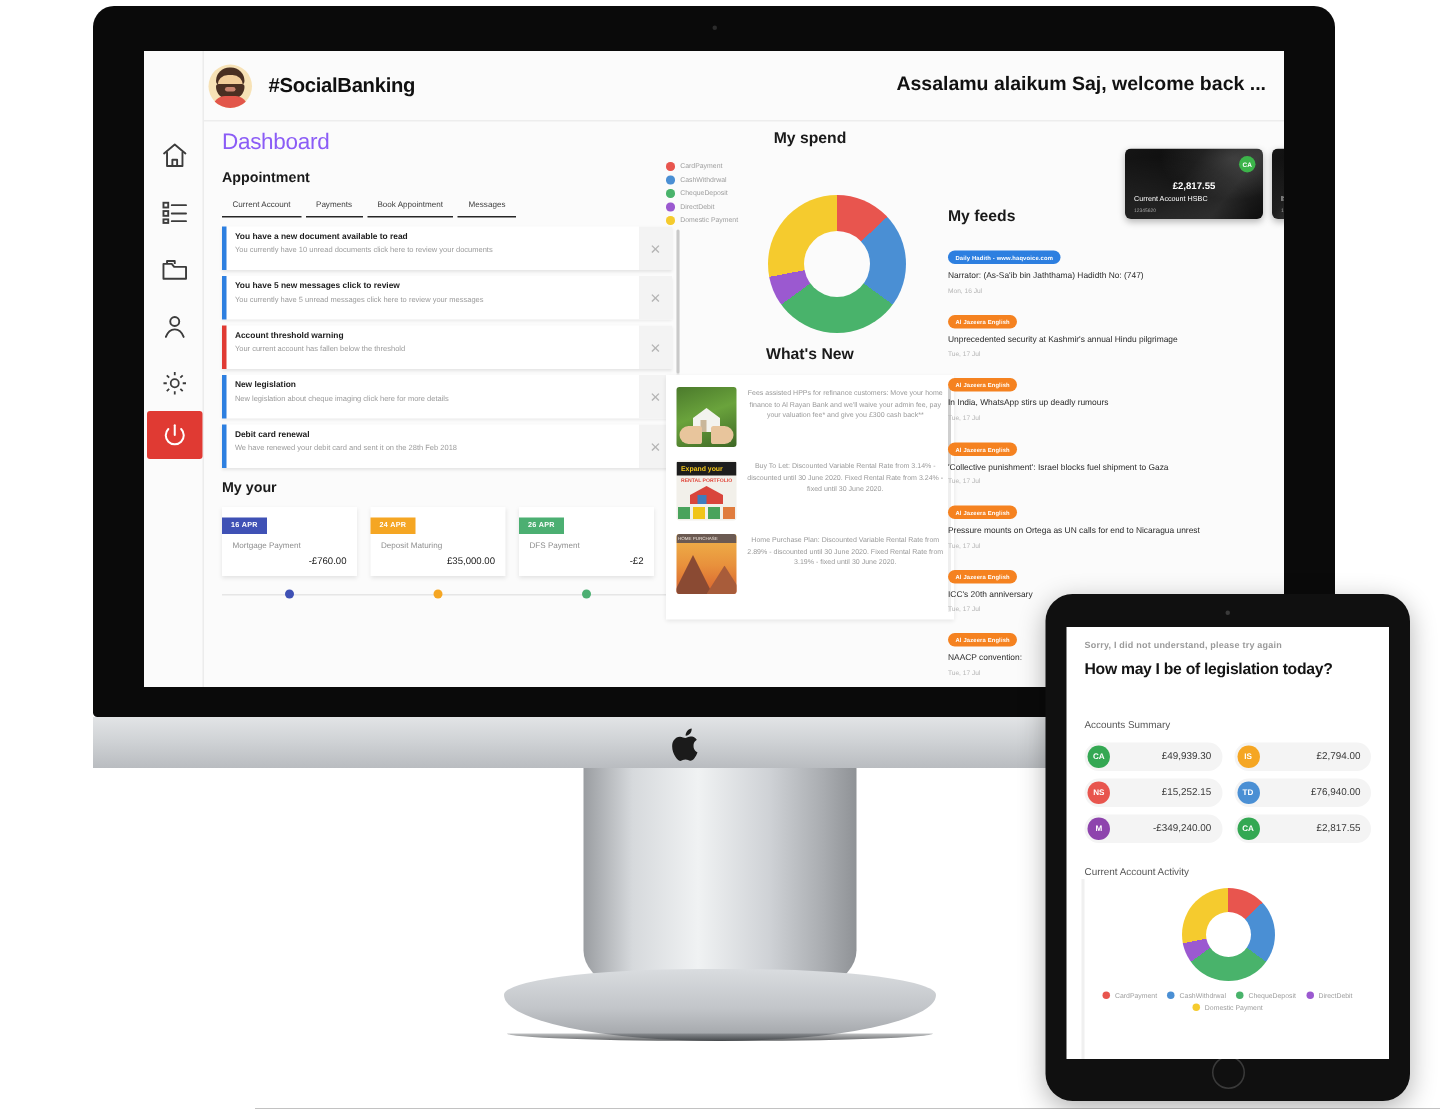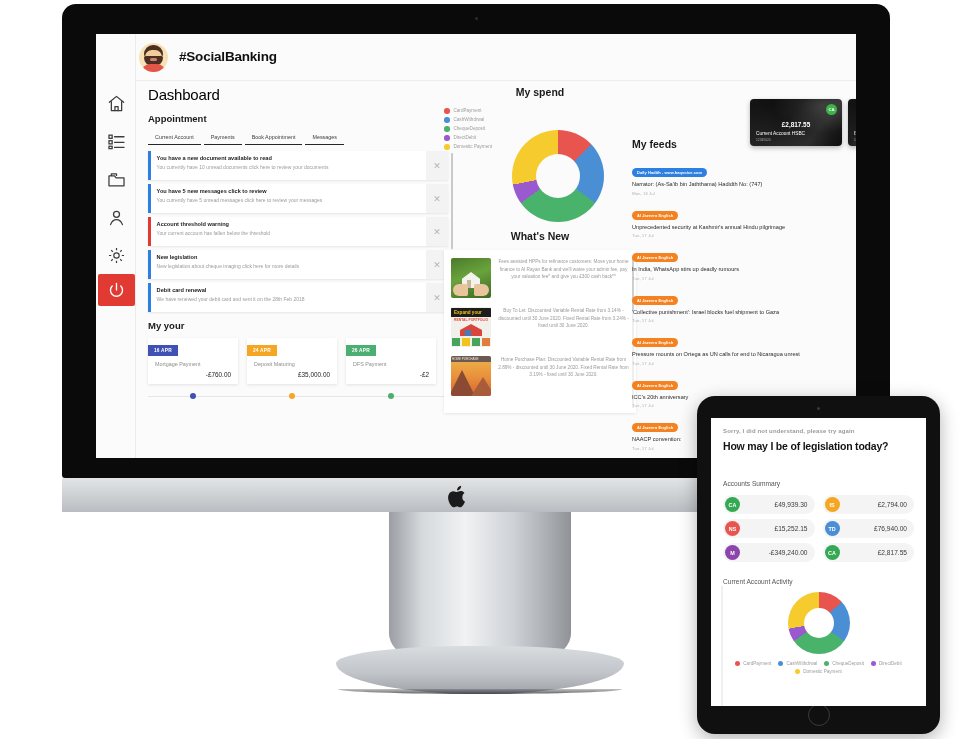--- a/index.html
+++ b/index.html
@@ -91,21 +91,21 @@
   }
   .hdr-rule {
     position:absolute; left:40px; top:46px; right:0; height:1px; background:#ededed;
   }
 
   
   .col-left  { position:absolute; left:52px; top:52px; width:300px; }
   .col-mid   { position:absolute; left:348px; top:52px; width:192px;text-align:center; }
   .col-right { position:absolute; left:536px; top:40px; width:224px; }
 
-  h1.page-title { font-size: 15px; font-weight: 500; color: #000000; letter-spacing:-.2px; }
+  h1.page-title { font-size: 15px; font-weight: 500; color: #8b5cf6; letter-spacing:-.2px; }
   h2.sec { font-size: 9.5px; font-weight: 700; color: #1a1a1a; margin-top: 10px; }
   h2.sec-lg { font-size: 10.5px; font-weight: 700; color: #1a1a1a; }
 
   
   .favs { display:flex; gap: 3px; margin-top: 7px; }
   .fav {
     font-size: 5.4px; color: #3d3d3d; padding: 3px 7px 4px;
     border-bottom: 1.1px solid #262626; white-space: nowrap;
   }
 
@@ -318,20 +318,21 @@
 
     <div class="hdr">
       <div class="avatar">
         <div class="av-hair"></div>
           <div class="av-face"></div>
         <div class="av-beard"></div>
           <div class="av-mouth"></div>
           <div class="av-body"></div>
       </div>
       <div class="brand">#SocialBanking</div>
+      <div class="greet">Assalamu alaikum Saj, welcome back ...</div>
     </div>
     <div class="hdr-rule"></div>
 
     <div class="col-left">
       <h1 class="page-title">Dashboard</h1>
 
       <h2 class="sec">Appointment</h2>
       <div class="favs">
         <div class="fav">Current Account</div>
         <div class="fav">Payments</div>

